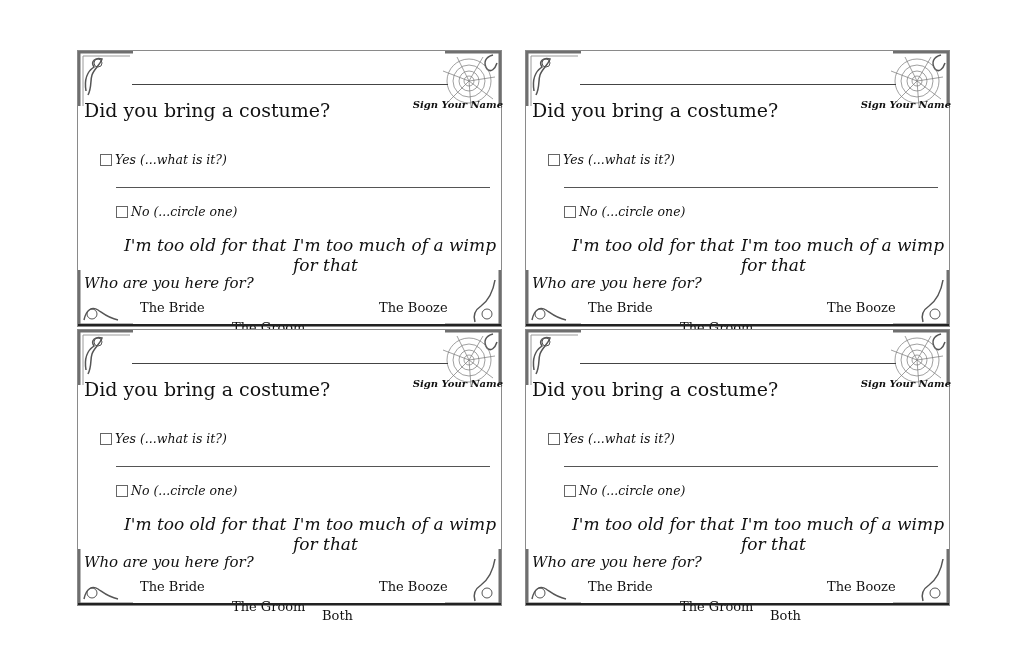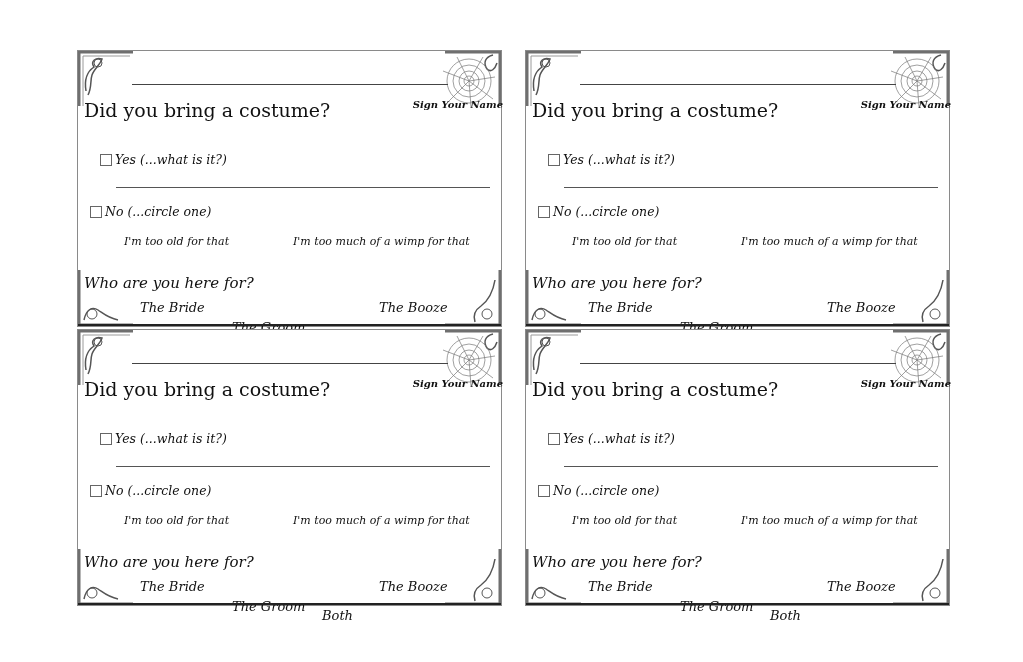--- a/index.html
+++ b/index.html
@@ -10,27 +10,27 @@
   .card {
     position: absolute; width: 425px; height: 277px; box-sizing: border-box;
     border: 1px solid #8a8a8a; background: #fff;
   }
   .card .inner-bottom { position:absolute; left:0; right:0; bottom:0; height:2px; background:#222; }
   .sig-line { position:absolute; left:54px; top:33px; width:316px; height:1px; background:#444; }
   .sig-label { position:absolute; left:0; width:425px; top:36px; text-align:right; font-size:10px; font-weight:bold; font-style:italic;margin-top:12px; }
   .q1 { position:absolute; left:6px; top:48px; font-size:19px; }
   .opt { position:absolute; font-size:12.5px; font-style:italic; display:flex; align-items:center; }
   .opt-yes { left:22px; top:101px;align-items:center; }
-  .opt-no { left:12px; top:153px; }
+  .opt-no { left:38px; top:153px; }
   .box { width:10px; height:10px; border:1px solid #666; margin-right:3px; display:inline-block; }
   .answer-line { position:absolute; left:38px; top:136px; width:374px; height:1px; background:#555; }
-  .reason { position:absolute; top:184px; font-size:11px; font-style:italic;text-align:right; }
+  .reason { position:absolute; top:184px; font-size:17px; font-style:italic; }
   .r1 { left:46px; } .r2 { left:215px; }
   .q2 { position:absolute; left:6px; top:223px; font-size:15px; font-style:italic; }
-  .who { position:absolute; top:249px; font-size:13px; font-style:italic; }
+  .who { position:absolute; top:249px; font-size:13px; }
   .w1 { left:62px; } .w2 { left:154px;margin-top:20px; } .w3 { left:244px;margin-top:29px; } .w4 { left:301px;text-align:right; }
   .corner { position:absolute; width:56px; height:56px; }
   .c-tl { left:0; top:0; } .c-tr { right:0; top:0; } .c-bl { left:0; bottom:0; } .c-br { right:0; bottom:0; }
   .web { position:absolute; right:4px; top:2px; width:56px; height:56px; }
 </style>
 </head>
 <body>
 
 <div id="sheet">
     <div class="card" style="left: 77px; top: 50px;">

